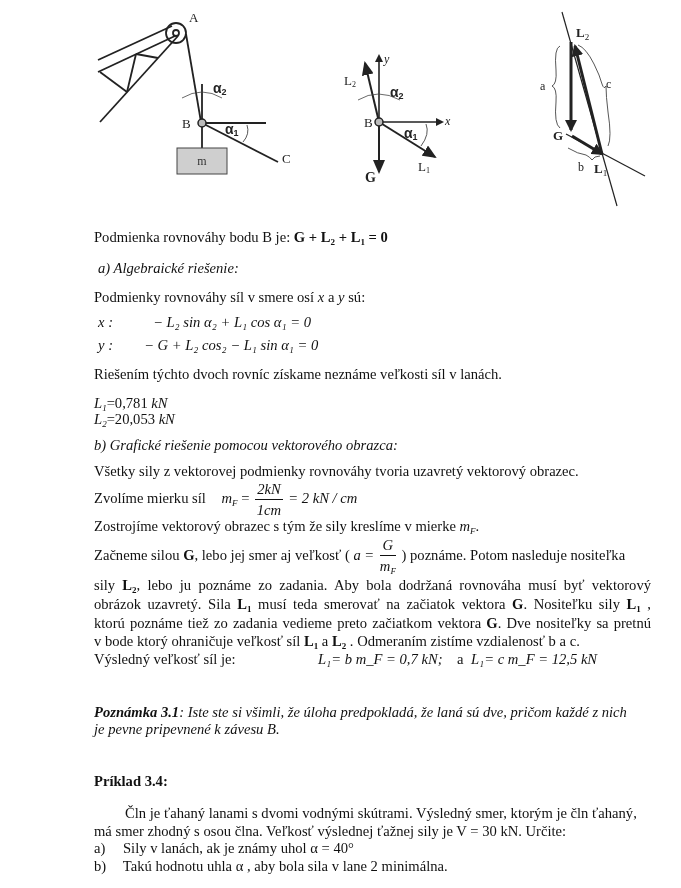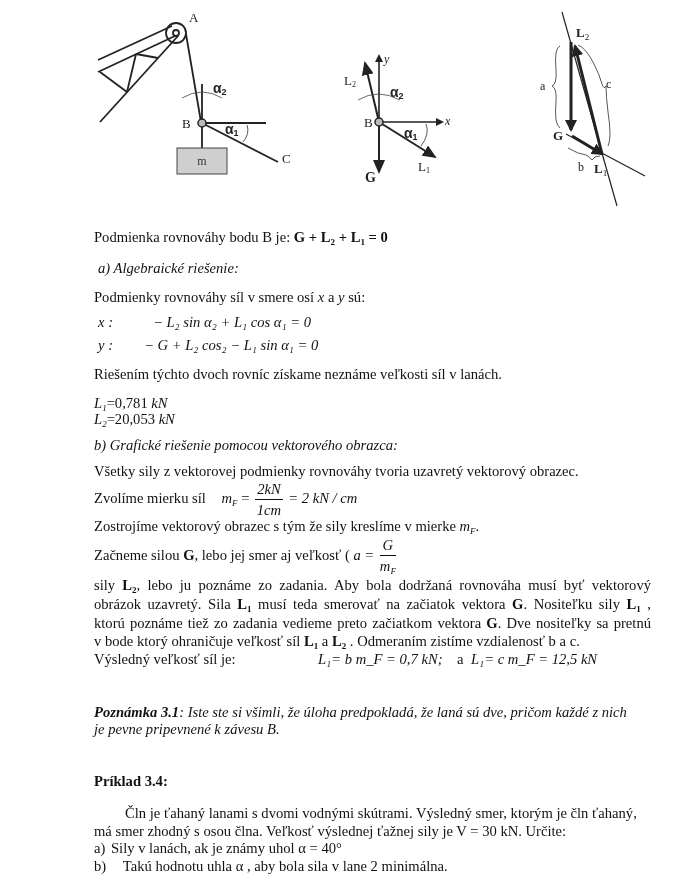--- a/index.html
+++ b/index.html
@@ -144,21 +144,21 @@
   <span class="frac"><span class="num">2kN</span><span class="den">1cm</span></span>
   <span class="it">= 2 kN / cm</span>
 </div>
 
 <div class="abs" style="left:94px; top:518px;">
   <span>Zostrojíme vektorový obrazec s tým že sily kreslíme v mierke </span><span class="it">m</span><sub class="it">F</sub><span>.</span>
 </div>
 
 <div class="abs" style="left:94px; top:538px;">
   <span>Začneme silou </span><span class="b">G</span><span>, lebo jej smer aj veľkosť ( </span><span class="it">a =</span>
-  <span class="frac"><span class="num">G</span><span class="den"><span>m</span><sub>F</sub></span></span>
+  <span class="frac"><span class="num">G</span><span class="den"><span>m</span><sub>F</sub></span></span><span> ) poznáme. Potom nasleduje nositeľka</span>
 </div>
 
 <div id="para-lines">
     <div class="abs just" style="left: 94px; top: 577px;"><span>sily </span><span class="b">L</span><sub class="b">2</sub><span>, lebo ju poznáme zo zadania. Aby bola dodržaná rovnováha musí byť vektorový</span></div>
     <div class="abs just" style="left: 94px; top: 596px;"><span>obrázok uzavretý. Sila </span><span class="b">L</span><sub class="b">1</sub><span> musí teda smerovať na začiatok vektora </span><span class="b">G</span><span>. Nositeľku sily </span><span class="b">L</span><sub class="b">1</sub><span> ,</span></div>
     <div class="abs just" style="left: 94px; top: 615px;"><span>ktorú poznáme tiež zo zadania vedieme preto začiatkom vektora </span><span class="b">G</span><span>. Dve nositeľky sa pretnú</span></div>
     <div class="abs" style="left: 94px; top: 633px;"><span>v bode ktorý ohraničuje veľkosť síl </span><span class="b">L</span><sub class="b">1</sub><span> a </span><span class="b">L</span><sub class="b">2</sub><span> . Odmeraním zistíme vzdialenosť b a c.</span></div>
   </div>
 
 <div class="abs" style="left:94px; top:651px;">Výsledný veľkosť síl je:</div>
@@ -171,18 +171,18 @@
 </div>
 <div class="abs it" style="left:94px; top:721px;">je pevne pripevnené k závesu B.</div>
 
 <div class="abs b" style="left:94px; top:773px;text-align:right;">Príklad 3.4:</div>
 
 <div class="abs" style="left:117px; top:805px;margin-left:8px;">Čln je ťahaný lanami s dvomi vodnými skútrami. Výsledný smer, ktorým je čln ťahaný,</div>
 <div class="abs" style="left:94px; top:823px;">má smer zhodný s osou člna. Veľkosť výslednej ťažnej sily je V = 30 kN. Určite:</div>
 
 <div class="abs" style="left:94px; top:840px;">
   <span>a)</span>
-  <span style="margin-left:2px;">Sily v lanách, ak je známy uhol α = 40°</span>
+  <span style="margin-left:14px;">Sily v lanách, ak je známy uhol α = 40°</span>
 </div>
 <div class="abs" style="left:94px; top:858px;">
   <span>b)</span>
   <span style="margin-left:13px;">Takú hodnotu uhla α , aby bola sila v lane 2 minimálna.</span>
 </div>
 
 </body></html>

